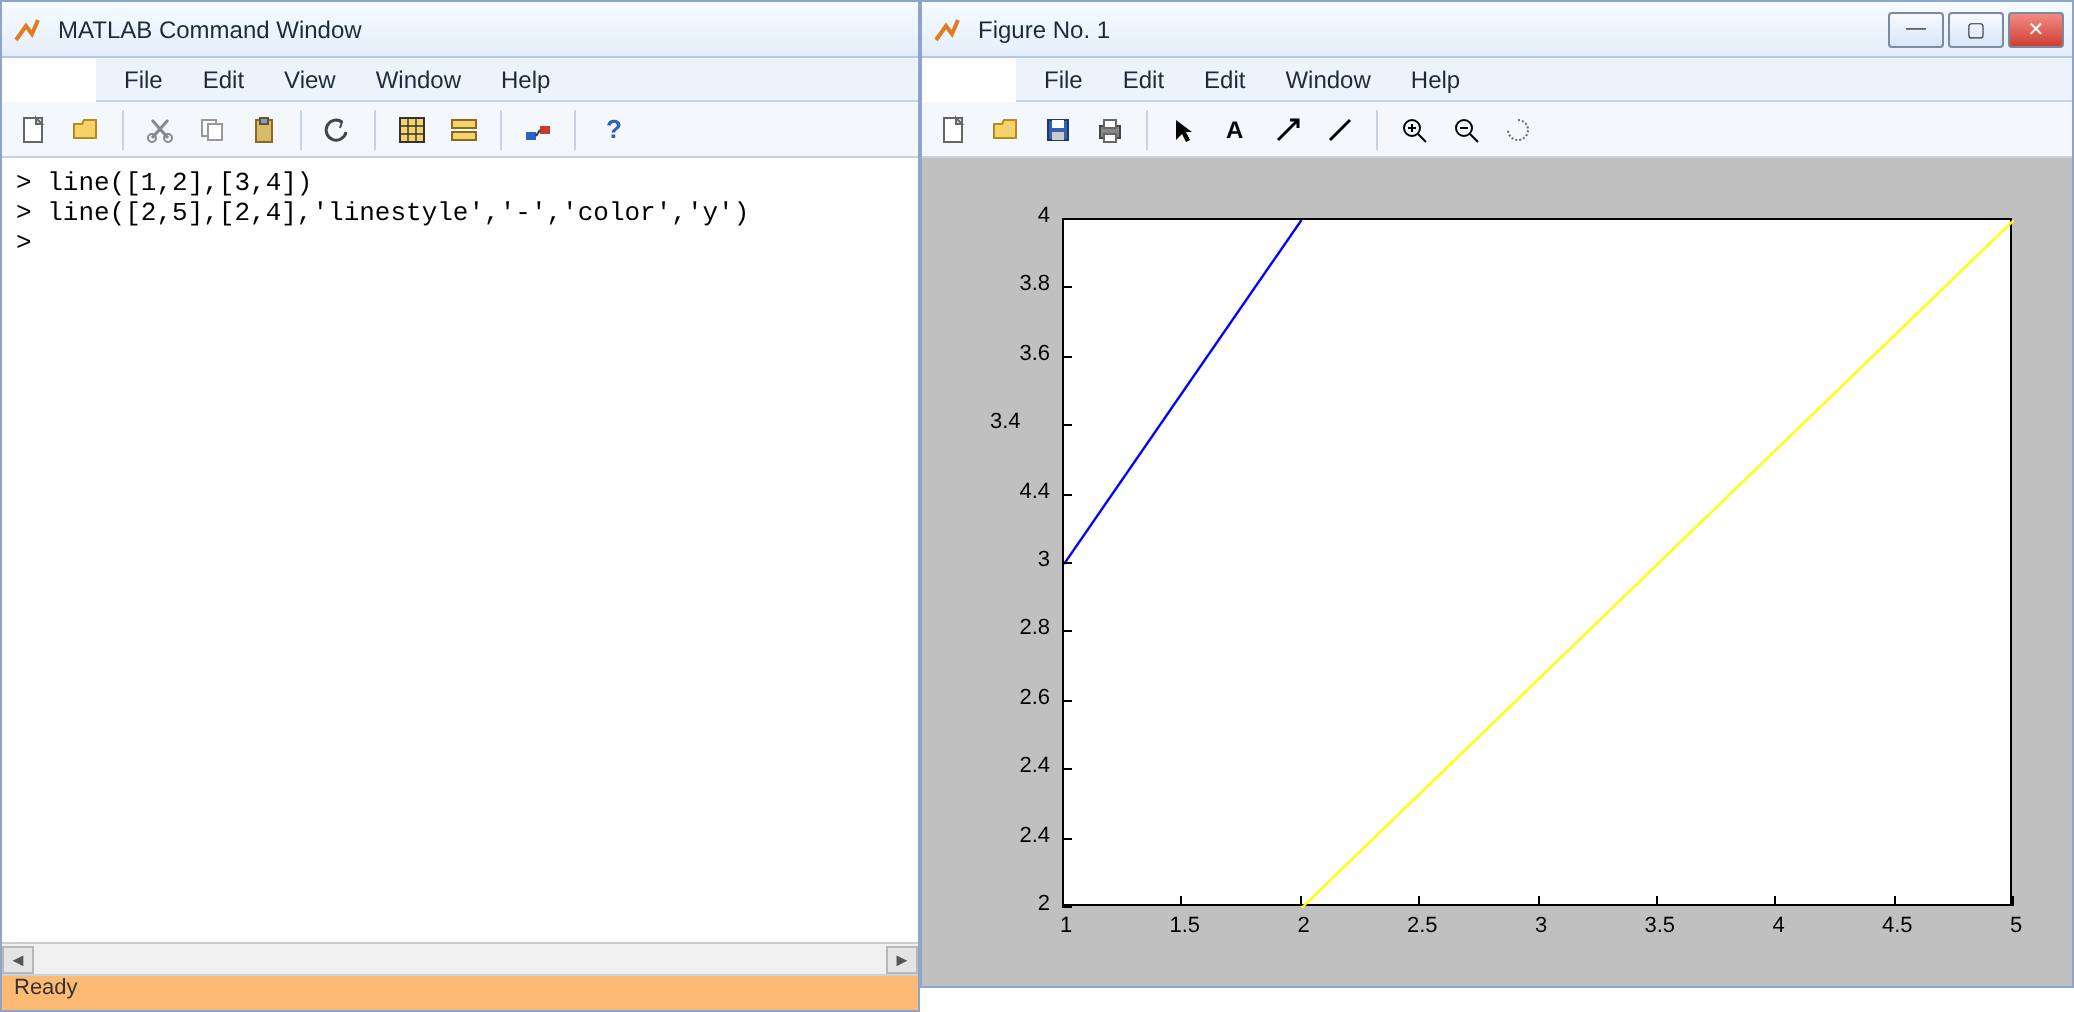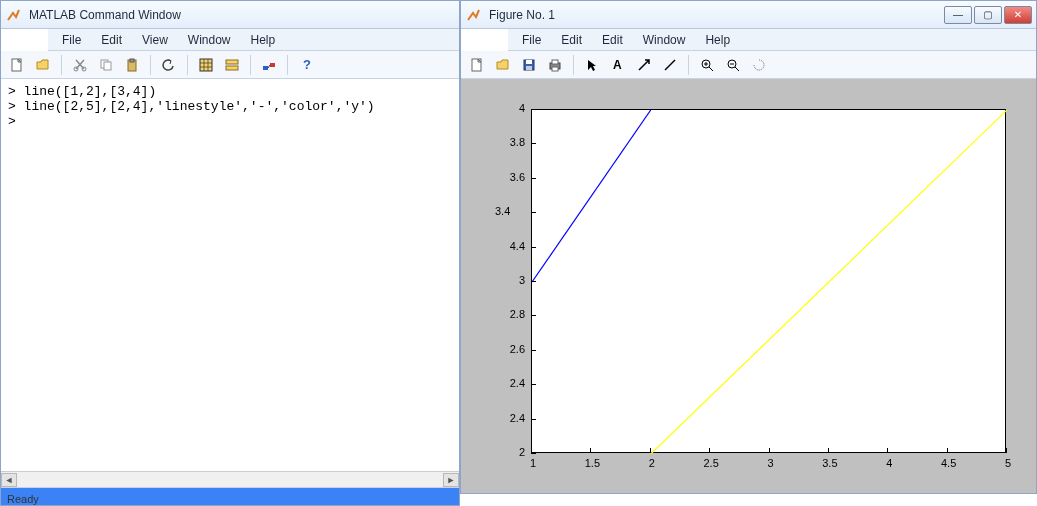--- a/index.html
+++ b/index.html
@@ -12,21 +12,21 @@
   .titlebar .title { flex: 1; font-size: 12px; color: #1e2a3a; }
   .win-controls { display: flex; gap: 2px; }
   .win-btn { width: 28px; height: 18px; border: 1px solid #7a8aa0; border-radius: 2px; background: linear-gradient(#f7fbff,#d8e6f6); display:flex; align-items:center; justify-content:center; font-size:10px; color:#333; }
   .win-btn.close { background: linear-gradient(#f08b84,#cf3f35); color:#fff; }
   .menubar { display: flex; align-items: center; background: #edf3fb; height: 22px; border-bottom: 1px solid #c7d3e3; padding: 0 4px; margin-left: 47px; }
   .menubar span { padding: 2px 10px; color: #1e2a3a; cursor: default; }
   .toolbar { display: flex; align-items: center; background: #f4f7fc; height: 28px; border-bottom: 1px solid #c7d3e3; padding: 0 4px; gap: 2px; }
   .toolbar .sep { width: 1px; height: 20px; background: #c7d3e3; margin: 0 4px; }
   .tb-btn { width: 24px; height: 22px; display:flex; align-items:center; justify-content:center; border:1px solid transparent; }
   .console-area { flex: 1; background: #fff; font-family: "Courier New", monospace; font-size: 13px; color: #000; padding: 4px 6px; white-space: pre; overflow:auto; border:1px solid #fff; }
-  .statusbar { height: 18px; background: #3b82f6; border-top: 1px solid #c7d3e3; padding: 0 6px; display:flex; align-items:flex-end; font-size:11px; color:#333; }
+  .statusbar { height: 18px; background: #fdba74; border-top: 1px solid #c7d3e3; padding: 0 6px; display:flex; align-items:flex-start; font-size:11px; color:#333; }
   .figure-canvas { flex: 1; background: #c0c0c0; position: relative; }
   .plot-box { position: absolute; background: #fff; border: 1px solid #000; }
   .axis-label { position: absolute; font-size: 11px; color: #000; }
   .scrollbar-h { height: 16px; background: #f0f0f0; border-top:1px solid #ccc; display:flex; align-items:center; }
   .scrollbar-h .arrow { width:16px; height:14px; background:#e4e4e4; border:1px solid #b8b8b8; display:flex; align-items:center; justify-content:center; font-size:9px; color:#555;}
   svg.line-plot { position:absolute; left:0; top:0; }
 </style>
 </head>
 <body>
 

